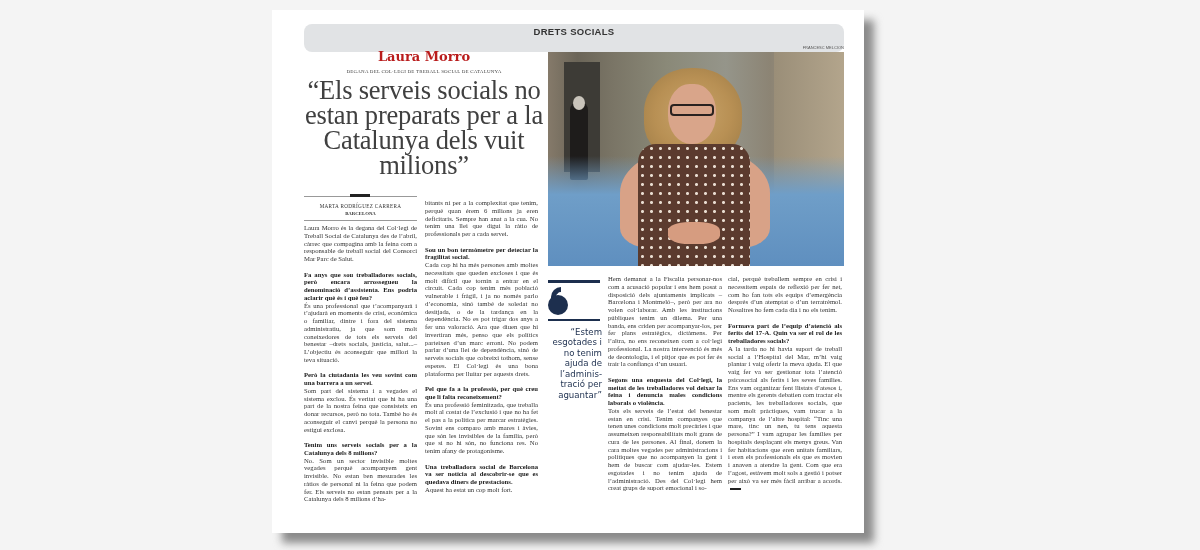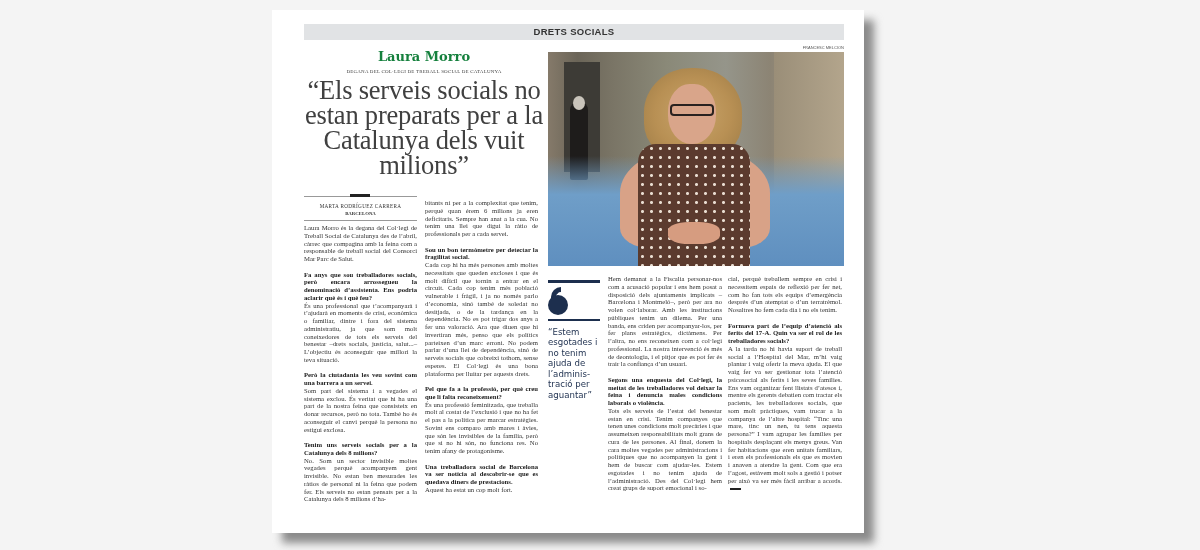--- a/index.html
+++ b/index.html
@@ -9,29 +9,29 @@
   .page-shadow {
     position: absolute; left: 282px; top: 20px; width: 592px; height: 523px;
     background: #8a8a8a; filter: blur(4px);
   }
   .page {
     position: absolute; left: 272px; top: 10px; width: 592px; height: 523px;
     background: #ffffff; overflow: hidden;
   }
 
   .section-bar {
-    position: absolute; left: 32px; top: 14px; width: 540px; height: 16px;
+    position: absolute; left: 32px; top: 14px; width: 540px; height: 28px;
     background: #e1e3e5; text-align: center;
     font-family: "Liberation Sans", sans-serif; font-weight: bold; font-size: 9.5px;
-    line-height: 16px; color: #333; letter-spacing: 0.3px;
+    line-height: 16px; color: #333; letter-spacing: 0.3px; border-radius: 8px;
   }
 
   .name {
     position: absolute; left: 32px; top: 39px; width: 240px; text-align: center;
-    font-family: "DejaVu Serif", serif; font-weight: bold; font-size: 13px; color: #15803d;
+    font-family: "DejaVu Serif", serif; font-weight: bold; font-size: 13px; color: #b91c1c;
   }
   .role {
     position: absolute; left: 32px; top: 59px; width: 240px; text-align: center;
     font-family: "Liberation Serif", serif; font-size: 5px; color: #444; letter-spacing: 0.2px;
   }
   .headline {
     position: absolute; left: 22px; top: 68px; width: 260px; text-align: center;
     font-family: "Liberation Serif", serif; font-size: 26.5px; line-height: 25px; color: #404040;
     letter-spacing: -0.2px;
   }
@@ -72,21 +72,21 @@
   .byline-rule2 { position: absolute; left: 32px; top: 210px; width: 113px; border-top: 0.5px solid #999; }
 
   .col { position: absolute; font-family: "Liberation Serif", serif; font-size: 6.7px; line-height: 7.75px; color: #333; text-align: justify; }
   .col p { margin-bottom: 7.75px; }
   .col .q { font-weight: bold; color: #1a1a1a; display: block; }
   .col1 { left: 32px; top: 214px; width: 113px; }
   .col2 { left: 153px; top: 189px; width: 113px; }
   .col3 { left: 336px; top: 265px; width: 114px; }
   .col4 { left: 456px; top: 265px; width: 114px; }
 
-  .pull { position: absolute; left: 276px; top: 270px; width: 54px; }
+  .pull { position: absolute; left: 276px; top: 270px; width: 54px; text-align: right; }
   .pull-rule { width: 52px; height: 3px; background: #1d2f4e; }
   .pull-mark { margin-top: 4px; width: 22px; height: 28px; position: relative; }
   .pull-mark .ball { position: absolute; left: 0; top: 8px; width: 20px; height: 20px; background: #1d2f4e; border-radius: 50%; }
   .pull-mark .tail { position: absolute; left: 3px; top: 0; width: 10px; height: 16px; border-left: 5px solid #1d2f4e; border-top: 5px solid #1d2f4e; border-radius: 12px 0 0 0; }
   .pull-rule2 { margin-top: 4px; width: 52px; height: 1.5px; background: #1d2f4e; }
   .pull-text { margin-top: 6px; font-family: "DejaVu Sans", sans-serif; font-size: 8.6px; line-height: 10.5px; color: #1d2f4e; }
 
   .end-mark { display: inline-block; width: 11px; height: 2px; background: #222; vertical-align: middle; margin-left: 2px; }
 </style>
 </head>

